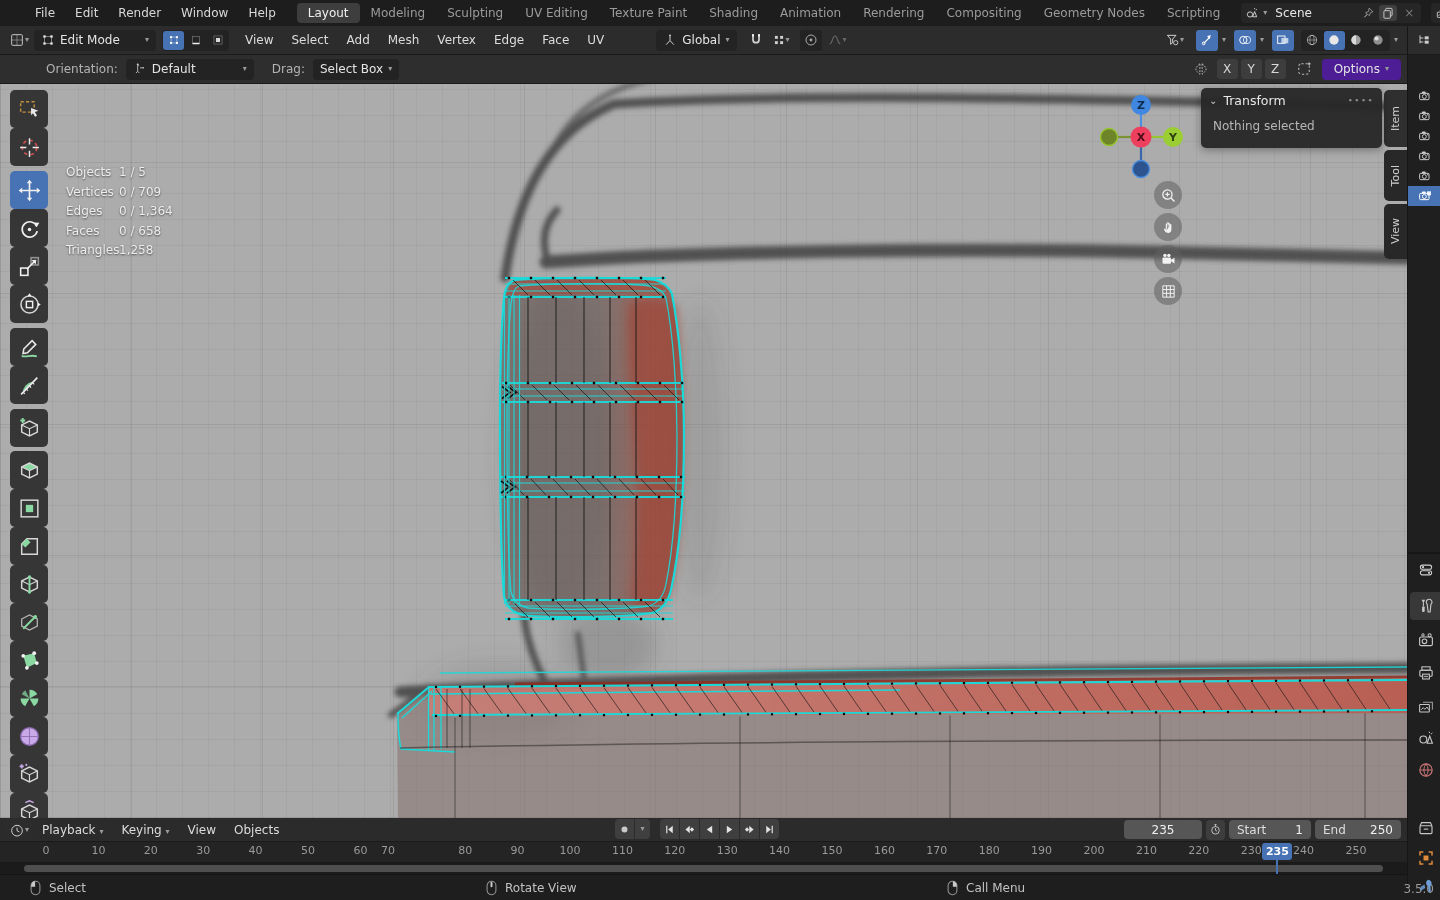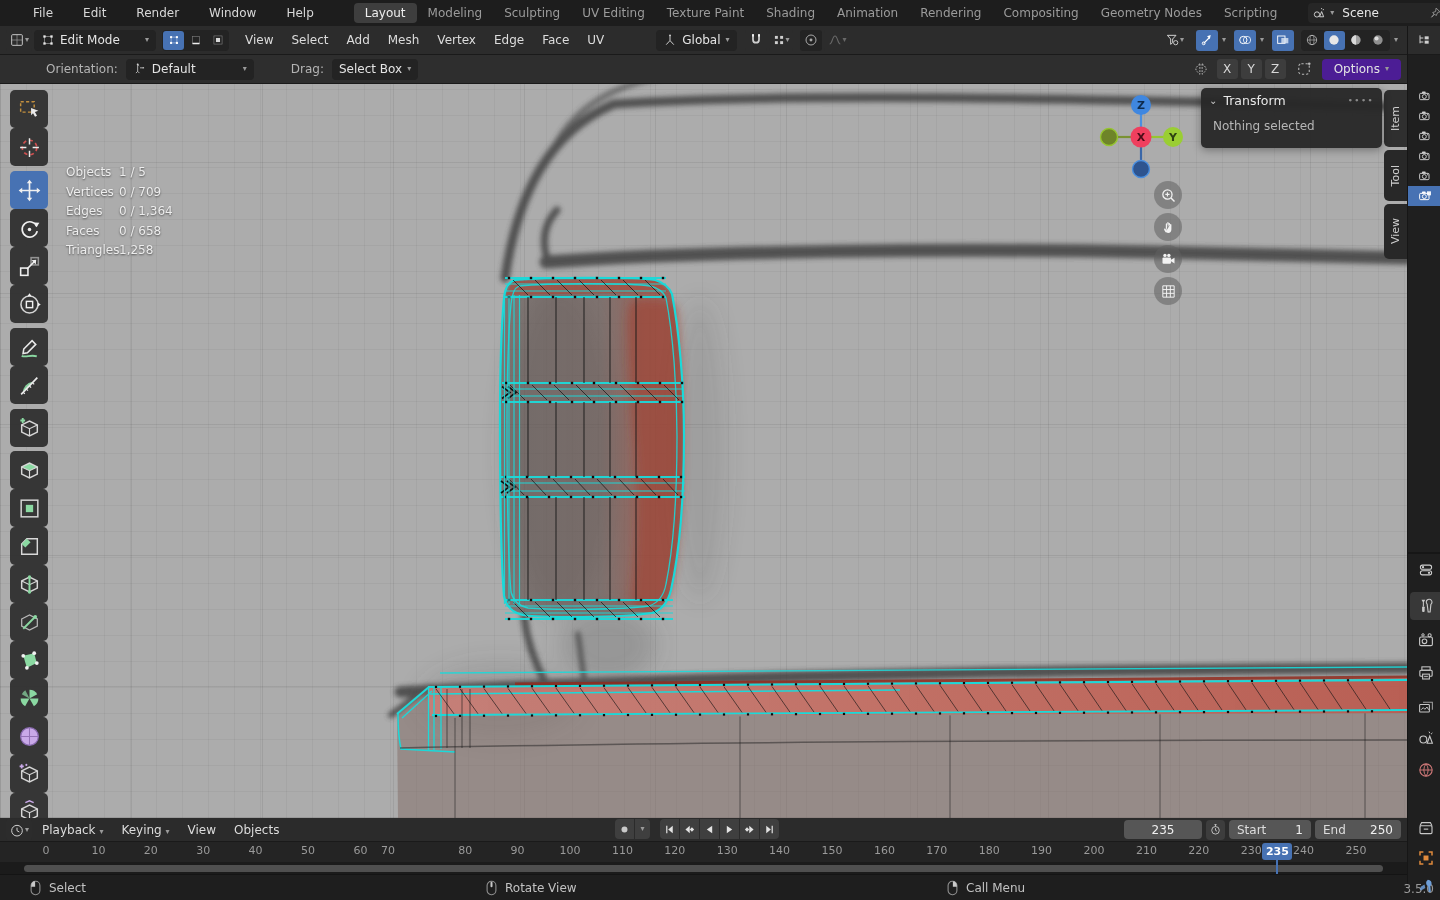--- a/index.html
+++ b/index.html
@@ -4,23 +4,23 @@
 <style>
   * { margin:0; padding:0; box-sizing:border-box; cursor:default; user-select:none; }
   body { background:#111; }
   .app { position:relative; width:1440px; height:900px; overflow:hidden; background:#1d1d1d;
          font-family:"DejaVu Sans","Liberation Sans",sans-serif; font-size:12px; color:#cfcfcf; }
   .i16{width:16px;height:16px;display:block} .i14{width:14px;height:14px;display:block}
   .i18{width:18px;height:18px;display:block}
   .caret{font-size:8px;color:#9a9a9a;line-height:1}
   
   .topbar{position:absolute;left:0;top:0;width:1252px;height:26px;background:#1d1d1d;
-          display:flex;align-items:center;padding:0 12px;gap:12px;z-index:30}
+          display:flex;align-items:center;padding:0 24px;gap:2px;z-index:30}
   .tb-menu{padding:2px 9px;color:#d8d8d8}
-  .ws-tabs{display:flex;margin-left:19px;align-items:center}
+  .ws-tabs{display:flex;margin-left:10px;align-items:center}
   .ws-tab{padding:3px 11px;color:#9b9b9b;border-radius:4px;white-space:nowrap}
   .ws-tab.active{background:#3e3e3e;color:#efefef}
   .id-block{display:flex;align-items:center;gap:4px;background:#262626;border-radius:4px;
             height:20px;padding:0 4px;margin-left:8px}
   .id-block .name{color:#e8e8e8;padding:0 4px;min-width:86px}
   .mini-btn{display:flex;align-items:center;justify-content:center;width:18px;height:16px;
             background:#3f3f3f;border-radius:3px}
   .x-btn{color:#7a7a7a;font-size:12px;padding:0 3px}
   
   .hrow{position:absolute;left:0;width:1407px;height:29px;display:flex;align-items:center;
@@ -331,21 +331,21 @@
     <span class="pill" style="width:128px">
       <svg class="i14" viewBox="0 0 24 24">
         <path d="M8 4v12M8 16l3 3M8 16l-3 3M8 4l2.5 2.5" stroke="#cfcfcf" fill="none" stroke-width="1.4"></path>
         <circle cx="8" cy="4" r="1.6" fill="#cfcfcf"></circle>
           <path d="M12 10h7" stroke="#cfcfcf" stroke-width="1.4"></path>
         <path d="M19 10l-2.2-1.6v3.2Z" fill="#cfcfcf"></path>
       </svg>
       <span style="flex:1">Default</span>
       <span class="caret">▾</span>
     </span>
-    <span class="lbl" style="margin-left:29px">Drag:</span>
+    <span class="lbl" style="margin-left:10px">Drag:</span>
     <span class="pill">
       <span>Select Box</span>
       <span class="caret">▾</span>
     </span>
     <div class="right-cluster">
       <svg class="i18" viewBox="0 0 24 24" style="margin-right:6px">
         <path d="M10.5 5 C7 8 5.5 10 5 12 c.5 2 2 4 5.5 7 Z" stroke="#b8b8b8" fill="none" stroke-width="1.3" stroke-dasharray="2.4 1.8"></path>
         <path d="M13.5 5 C17 8 18.5 10 19 12 c-.5 2-2 4-5.5 7 Z" stroke="#b8b8b8" fill="none" stroke-width="1.3" stroke-dasharray="2.4 1.8"></path>
       </svg>
       <span class="xyz">X</span>

